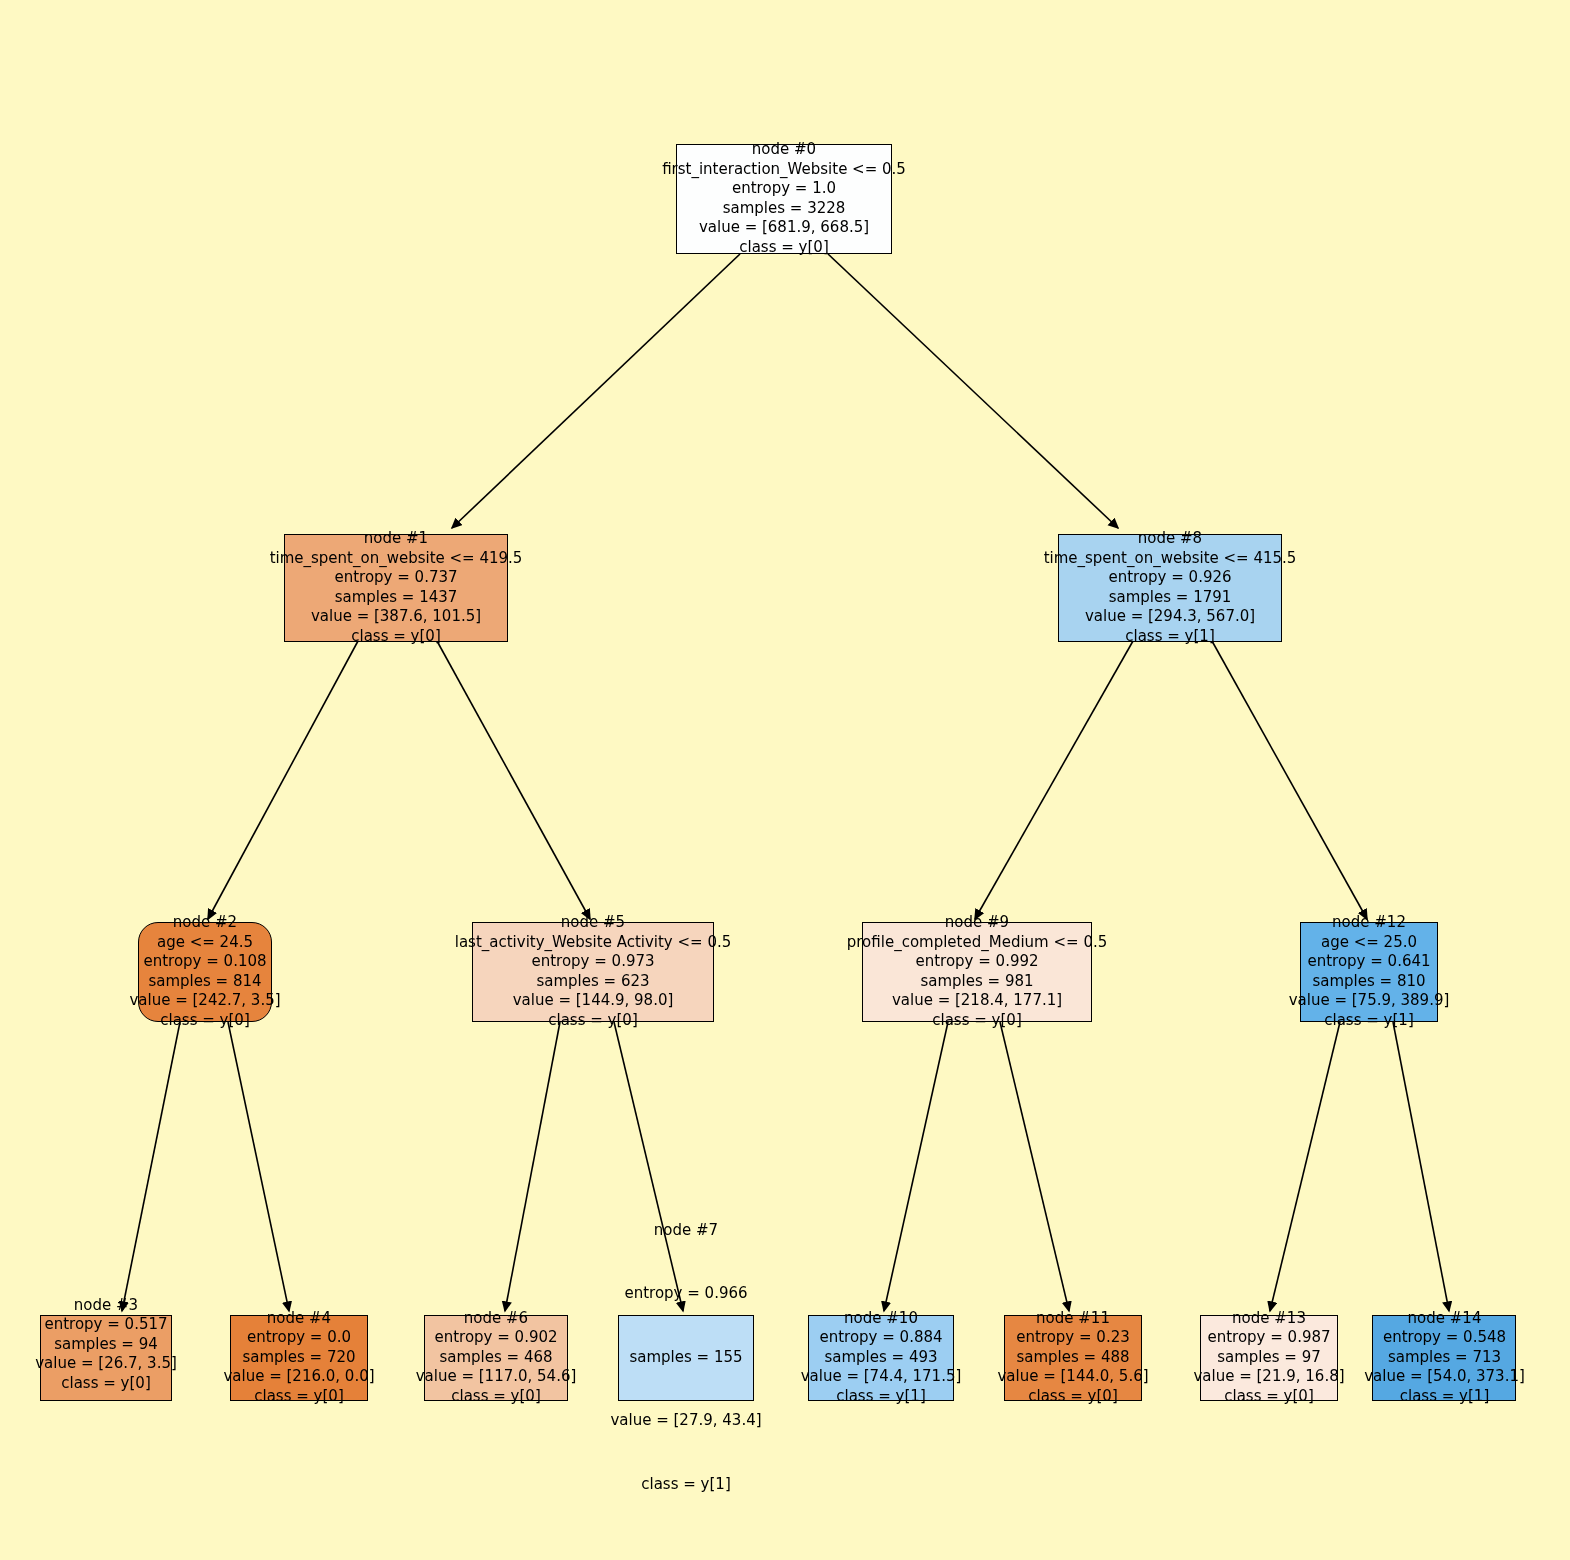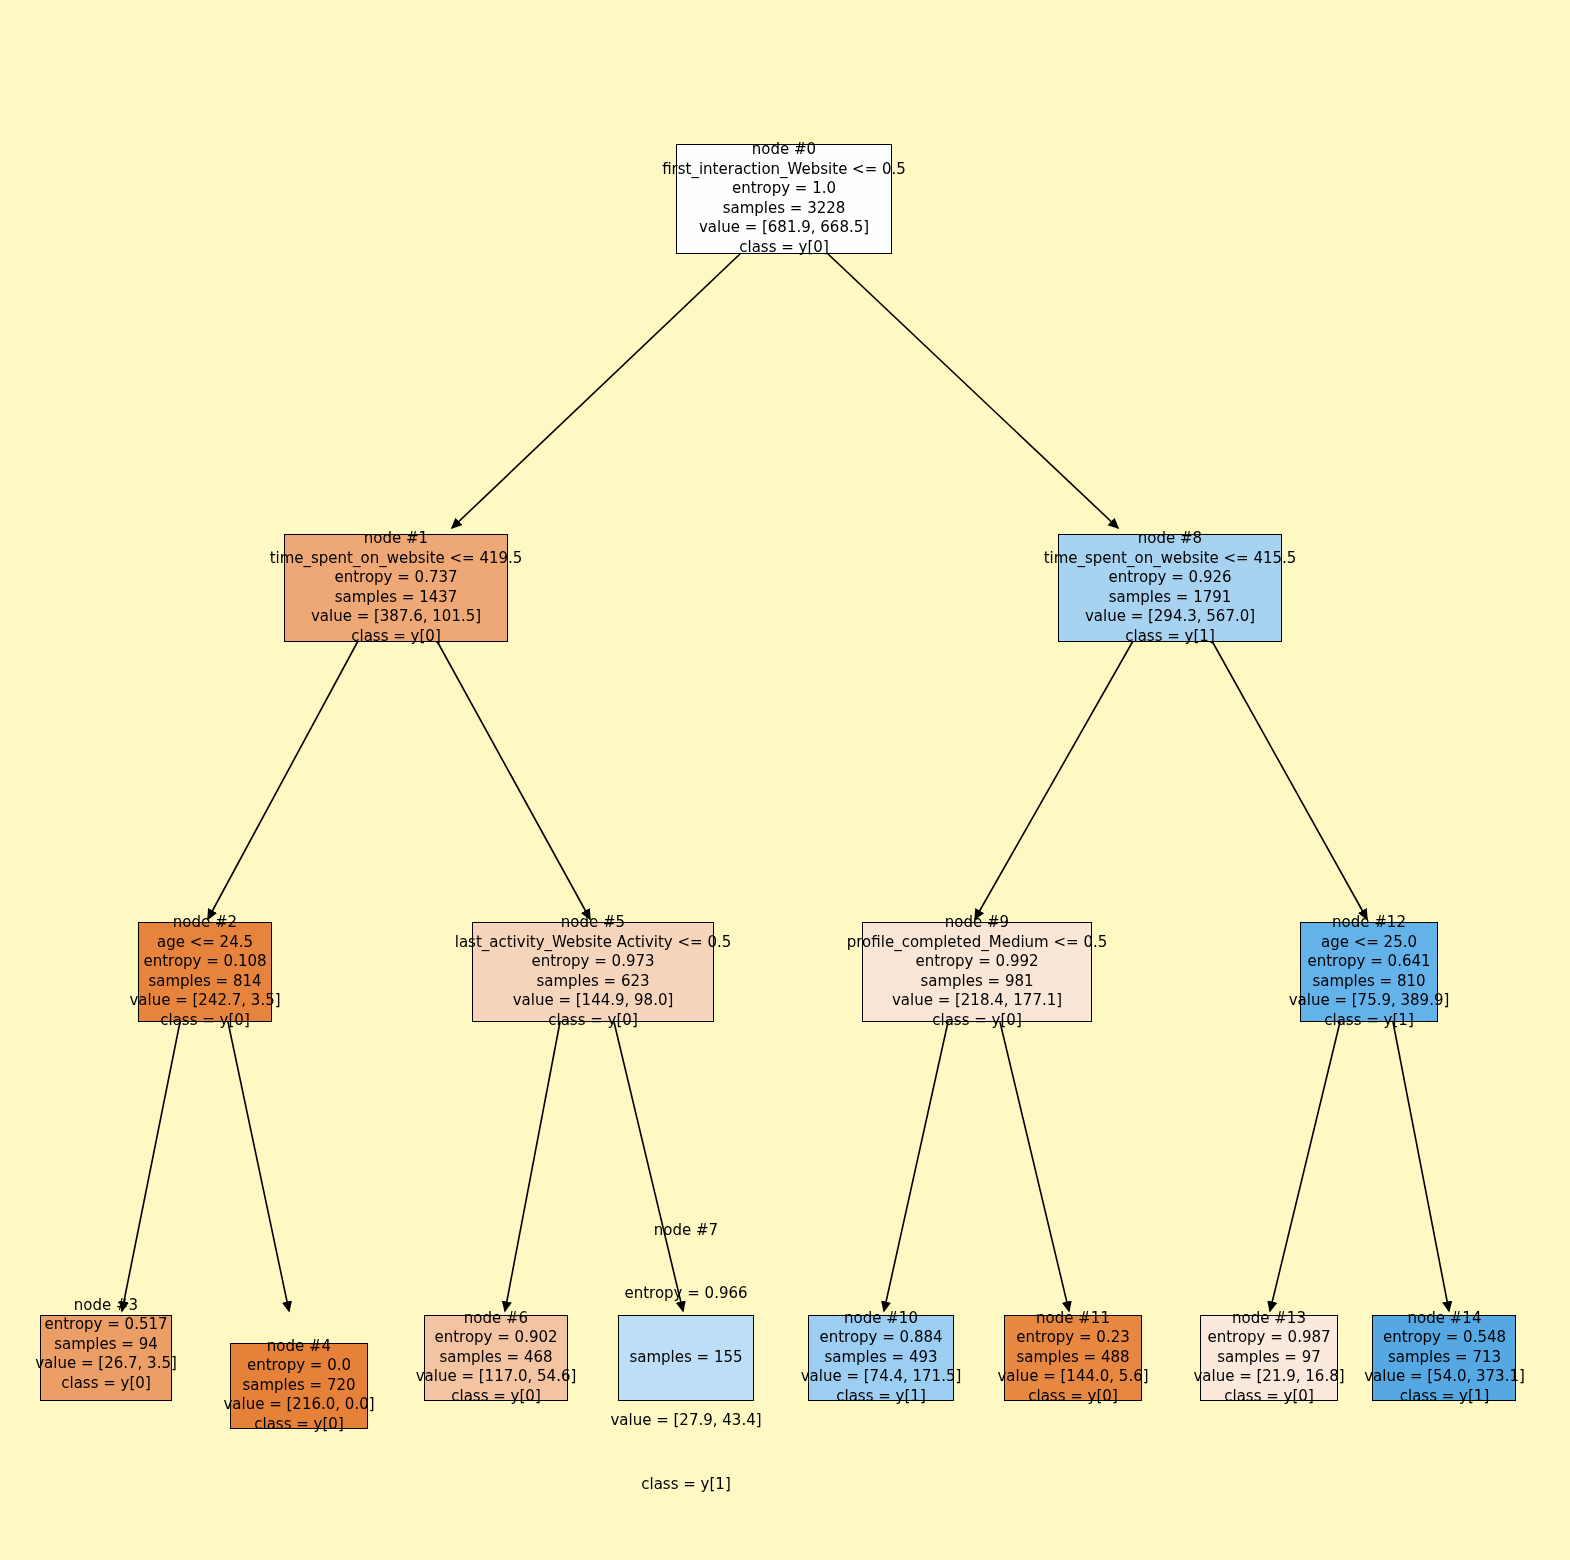--- a/index.html
+++ b/index.html
@@ -94,21 +94,21 @@
 
   <div class="node" style="left: 1058px; top: 534px; width: 224px; height: 108px; background-color: rgb(168, 211, 240);">
     <span class="ln">node #8</span>
     <span class="ln">time_spent_on_website &lt;= 415.5</span>
     <span class="ln">entropy = 0.926</span>
     <span class="ln">samples = 1791</span>
     <span class="ln">value = [294.3, 567.0]</span>
     <span class="ln">class = y[1]</span>
   </div>
 
-  <div class="node" style="left: 138px; top: 922px; width: 134px; height: 100px; background-color: rgb(230, 132, 61);">
+  <div class="node" style="left: 138px; top: 922px; width: 134px; height: 100px; background-color: rgb(230, 132, 61); border-radius: 20px;">
     <span class="ln">node #2</span>
     <span class="ln">age &lt;= 24.5</span>
     <span class="ln">entropy = 0.108</span>
     <span class="ln">samples = 814</span>
     <span class="ln">value = [242.7, 3.5]</span>
     <span class="ln">class = y[0]</span>
   </div>
 
   <div class="node" style="left: 472px; top: 922px; width: 242px; height: 100px; background-color: rgb(246, 213, 189);">
     <span class="ln">node #5</span>
@@ -138,21 +138,21 @@
   </div>
 
   <div class="node" style="left: 40px; top: 1315px; width: 132px; height: 86px; background-color: rgb(235, 158, 101); justify-content: flex-end;">
     <span class="ln">node #3</span>
     <span class="ln">entropy = 0.517</span>
     <span class="ln">samples = 94</span>
     <span class="ln">value = [26.7, 3.5]</span>
     <span class="ln">class = y[0]</span>
   </div>
 
-  <div class="node" style="left: 230px; top: 1315px; width: 138px; height: 86px; background-color: rgb(229, 129, 57); margin-top: 28px;">
+  <div class="node" style="left: 230px; top: 1315px; width: 138px; height: 86px; background-color: rgb(229, 129, 57);">
     <span class="ln">node #4</span>
     <span class="ln">entropy = 0.0</span>
     <span class="ln">samples = 720</span>
     <span class="ln">value = [216.0, 0.0]</span>
     <span class="ln">class = y[0]</span>
   </div>
 
   <div class="node" style="left: 424px; top: 1315px; width: 144px; height: 86px; background-color: rgb(242, 196, 161);">
     <span class="ln">node #6</span>
     <span class="ln">entropy = 0.902</span>

